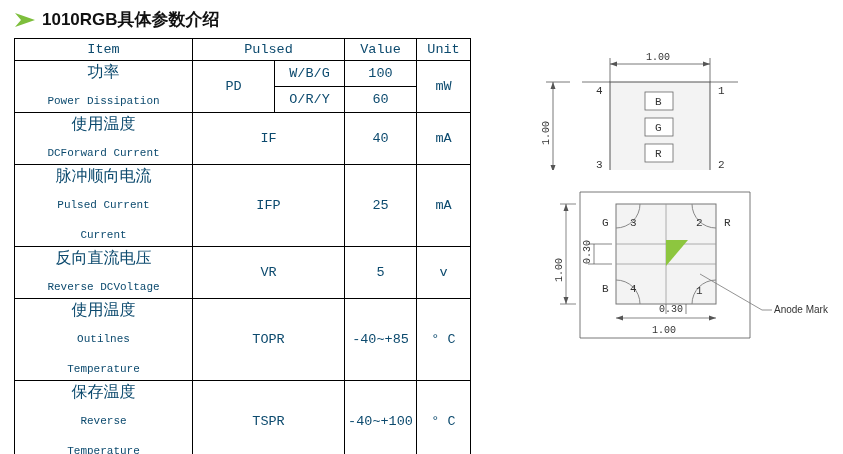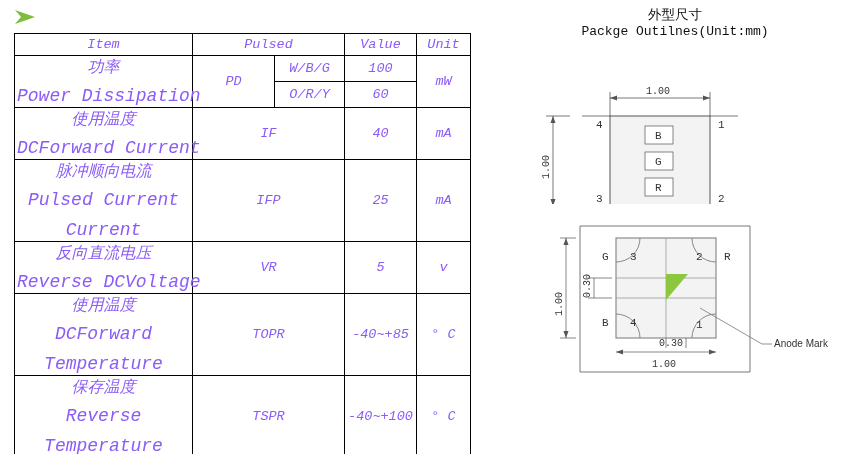--- a/index.html
+++ b/index.html
@@ -54,41 +54,40 @@
   }
   table.spec td, table.spec th {
     border: 1px solid #000;
     font-family: "Liberation Mono", monospace;
     font-size: 13.5px;
     font-weight: normal;
     text-align: center;
     vertical-align: middle;
     padding: 1px 2px;
     line-height: 19px;
-    color: #8b5cf6;
-    font-style: italic;
+    color: #0c4a6e;
   }
   table.spec th {
     font-weight: normal;
   }
   td.item-cell, th.item-head {
     text-align: left;
     padding-left: 5px;
   }
   .cn {
     font-family: "Liberation Sans", sans-serif;
     font-size: 16px;
   }
   .item-cell .cn, .item-cell .en {
     display: block;
     white-space: nowrap;
   }
   .item-cell .en {
     font-family: "Liberation Mono", monospace;
-    font-size: 18px;
+    font-size: 11px;
     margin-top: 11px;
   }
 
   
   .right-col {
     position: absolute;
     left: 520px;
     top: 6px;
     width: 310px;
   }
@@ -133,20 +132,21 @@
 <div class="page">
 
   <div class="left-col">
 
     <div class="title-row">
       <span class="arrow-icon-wrap">
         <svg class="arrow-icon" viewBox="0 0 24 18">
           <polygon points="1,2 21,9 1,16 7,9" fill="#7DBE3C"></polygon>
         </svg>
       </span>
+      <span class="title-text">1010RGB具体参数介绍</span>
     </div>
 
     <table class="spec">
       <colgroup>
         <col style="width:178px">
         <col style="width:82px">
         <col style="width:70px">
         <col style="width:72px">
         <col style="width:54px">
       </colgroup>
@@ -202,21 +202,21 @@
             <span class="en">Reverse DCVoltage</span>
           </td>
           <td colspan="2">VR</td>
           <td>5</td>
           <td>v</td>
         </tr>
 
         <tr>
           <td class="item-cell">
             <span class="cn">使用温度</span>
-            <span class="en">DCForward</span>
+            <span class="en">Outilnes</span>
             <span class="en">Temperature</span>
           </td>
           <td colspan="2">TOPR</td>
           <td>-40~+85</td>
           <td>° C</td>
         </tr>
 
         <tr>
           <td class="item-cell">
             <span class="cn">保存温度</span>
@@ -226,24 +226,20 @@
           <td colspan="2">TSPR</td>
           <td>-40~+100</td>
           <td>° C</td>
         </tr>
       </tbody>
     </table>
   </div>
 
   <div class="right-col">
 
-    <div class="draw-title">
-      <div class="ln1">外型尺寸</div>
-      <div class="ln2">Packge Outilnes(Unit:mm)</div>
-    </div>
 
     <div class="drawing">
 
       <svg width="310" height="160" viewBox="0 0 310 160">
 
         <line x1="90" y1="48" x2="90" y2="72" stroke="#555" stroke-width="0.8"></line>
         <line x1="190" y1="48" x2="190" y2="72" stroke="#555" stroke-width="0.8"></line>
         <line x1="90" y1="54" x2="190" y2="54" stroke="#555" stroke-width="0.8"></line>
         <polygon points="90,54 97,51.5 97,56.5" fill="#555"></polygon>
         <polygon points="190,54 183,51.5 183,56.5" fill="#555"></polygon>

